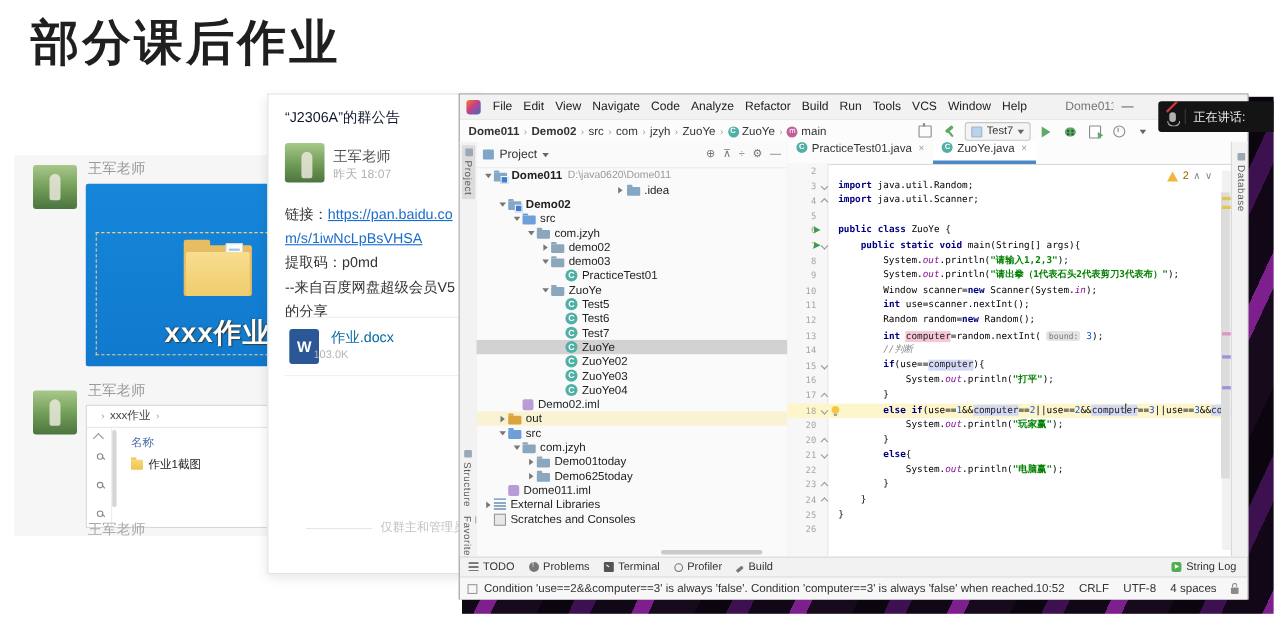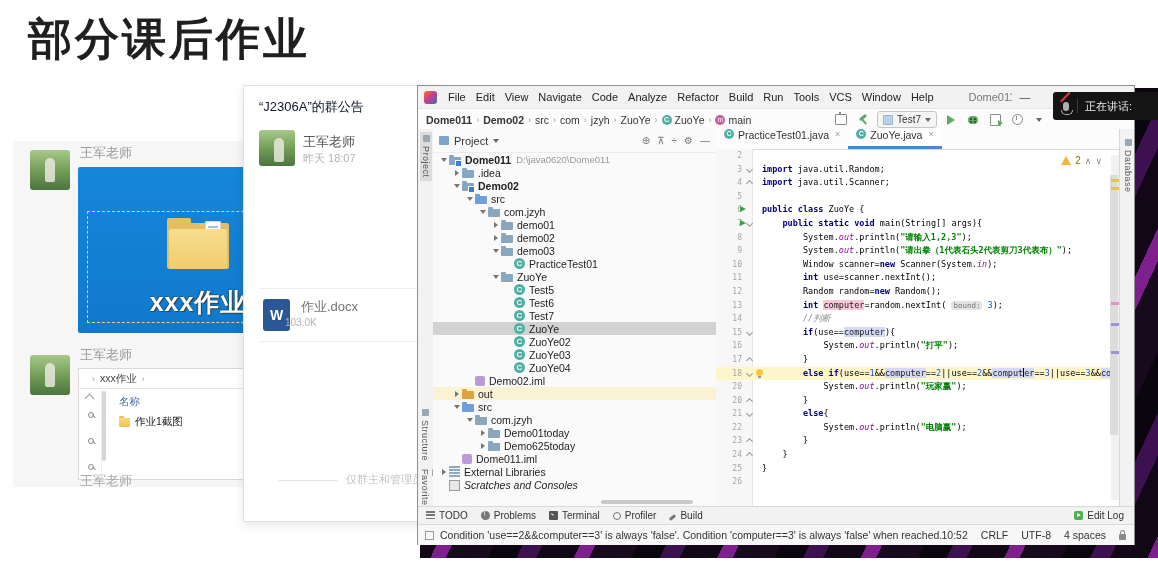--- a/index.html
+++ b/index.html
@@ -50,21 +50,21 @@
   
   #announcement{left:243px;top:85px;width:194px;height:435px;background:#fff;border:1px solid #e2e2e2;box-shadow:0 3px 10px rgba(0,0,0,.10)}
   #ann-title{position:absolute;left:15px;top:12px;font-size:13px;color:#0f172a}
   #ann-avatar{left:15px;top:44px;width:36px;height:36px}
   #ann-name{position:absolute;left:59px;top:47px;font-size:13px;color:#555}
   #ann-time{position:absolute;left:59px;top:65px;font-size:11px;color:#b3b3b3}
   #ann-body{position:absolute;left:15px;top:98px;width:166px;font-size:13px;line-height:22px;color:#333;word-break:break-all}
   #ann-link{color:#1a6dcc;text-decoration:underline}
   #ann-attach{position:absolute;left:15px;top:202px;width:166px;border-top:1px solid #efefef;border-bottom:1px solid #efefef;height:52px}
   #ann-file-icon{position:absolute;left:4px;top:10px;width:27px;height:32px;background:#2b5797;border-radius:3px;color:#fff;font-weight:bold;font-size:14px;text-align:center;line-height:32px}
-  #ann-file-name{position:absolute;left:42px;top:9px;font-size:13px;color:#737373}
+  #ann-file-name{position:absolute;left:42px;top:9px;font-size:13px;color:#0369a1}
   #ann-file-size{position:absolute;left:26px;top:28px;font-size:10px;color:#b3b3b3}
   #ann-footer{position:absolute;left:0;right:0;top:386px;text-align:right;font-size:11px;color:#c2c2c2;padding-right:4px;white-space:nowrap}
   #ann-footer::before{content:"";display:inline-block;width:60px;height:1px;background:#e5e5e5;vertical-align:middle;margin-right:8px}
 
   
   #desktop{left:420px;top:88px;width:738px;height:470px;
     background:repeating-linear-gradient(115deg,#0b0510 0 26px,#3d1150 26px 44px,#120716 44px 78px,#7e1f8e 78px 92px,#160a1c 92px 130px);}
 
   
   #ide{left:417px;top:85px;width:718px;height:460px;background:#f2f2f2;border:1px solid #8f8f8f;box-sizing:border-box;font-size:11px;color:#222}
@@ -237,20 +237,25 @@
     </div>
   </div>
   <div class="chat-name abs" id="msg3-name">王军老师</div>
 </div>
 
 <div class="abs" id="announcement">
   <div id="ann-title">“J2306A”的群公告</div>
   <div class="avatar abs" id="ann-avatar"></div>
   <div id="ann-name">王军老师</div>
   <div id="ann-time">昨天 18:07</div>
+  <div id="ann-body">
+    <span>链接：</span><a id="ann-link">https://pan.baidu.com/s/1iwNcLpBsVHSA</a>
+    <div>提取码：p0md</div>
+    <div>--来自百度网盘超级会员V5的分享</div>
+  </div>
   <div id="ann-attach">
     <div id="ann-file-icon">W</div>
     <div id="ann-file-name">作业.docx</div>
     <div id="ann-file-size">103.0K</div>
   </div>
   <div id="ann-footer">仅群主和管理员可</div>
 </div>
 
 <div class="abs" id="desktop"></div>
 
@@ -331,21 +336,21 @@
       </div>
       <div id="proj-tree">
           <div class="trow" style="padding-left: 6px;">
             <span class="tarrow">
               <span class="ar-d"></span>
             </span>
             <span class="tico tico-module"></span>
             <span class="tlabel bold">Dome011</span>
             <span class="textra">D:\java0620\Dome011</span>
           </div>
-          <div class="trow" style="padding-left: 19px;">
+          <div class="trow" style="padding-left: 19px; justify-content: center;">
             <span class="tarrow">
               <span class="ar-r"></span>
             </span>
             <span class="tico tico-folder"></span>
             <span class="tlabel">.idea</span>
           </div>
           <div class="trow" style="padding-left: 19px;">
             <span class="tarrow">
               <span class="ar-d"></span>
             </span>
@@ -364,27 +369,20 @@
               <span class="ar-d"></span>
             </span>
             <span class="tico tico-package"></span>
             <span class="tlabel">com.jzyh</span>
           </div>
           <div class="trow" style="padding-left: 58px;">
             <span class="tarrow">
               <span class="ar-r"></span>
             </span>
             <span class="tico tico-package"></span>
-            <span class="tlabel">demo01</span>
-          </div>
-          <div class="trow" style="padding-left: 58px;">
-            <span class="tarrow">
-              <span class="ar-r"></span>
-            </span>
-            <span class="tico tico-package"></span>
             <span class="tlabel">demo02</span>
           </div>
           <div class="trow" style="padding-left: 58px;">
             <span class="tarrow">
               <span class="ar-d"></span>
             </span>
             <span class="tico tico-package"></span>
             <span class="tlabel">demo03</span>
           </div>
           <div class="trow" style="padding-left: 71px;">
@@ -479,21 +477,21 @@
             <span class="tico tico-iml"></span>
             <span class="tlabel">Dome011.iml</span>
           </div>
           <div class="trow" style="padding-left: 6px;">
             <span class="tarrow">
               <span class="ar-r"></span>
             </span>
             <span class="tico tico-lib"></span>
             <span class="tlabel">External Libraries</span>
           </div>
-          <div class="trow" style="padding-left: 6px; font-style: italic;">
+          <div class="trow" style="padding-left: 6px;">
             <span class="tarrow"></span>
             <span class="tico tico-scratch"></span>
             <span class="tlabel">Scratches and Consoles</span>
           </div>
         </div>
       <div id="proj-hscroll"></div>
     </div>
     <div id="editor">
       <div id="editor-tabs">
           <div class="tab">
@@ -574,21 +572,21 @@
           <span class="bico icon-profiler-b"></span>
           <span>Profiler</span>
         </span>
         <span class="btool">
           <span class="bico icon-build-b"></span>
           <span>Build</span>
         </span>
       </span>
     <span id="event-log">
       <span class="bico icon-event-log"></span>
-      <span>Edit Log</span>
+      <span>String Log</span>
     </span>
   </div>
   <div class="statusbar">
     <span id="status-left-icon"></span>
     <span id="status-msg">Condition 'use==2&amp;&amp;computer==3' is always 'false'. Condition 'computer==3' is always 'false' when reached.</span>
     <span id="status-items">
         <span>10:52</span>
         <span>CRLF</span>
         <span>UTF-8</span>
         <span>4 spaces</span>

